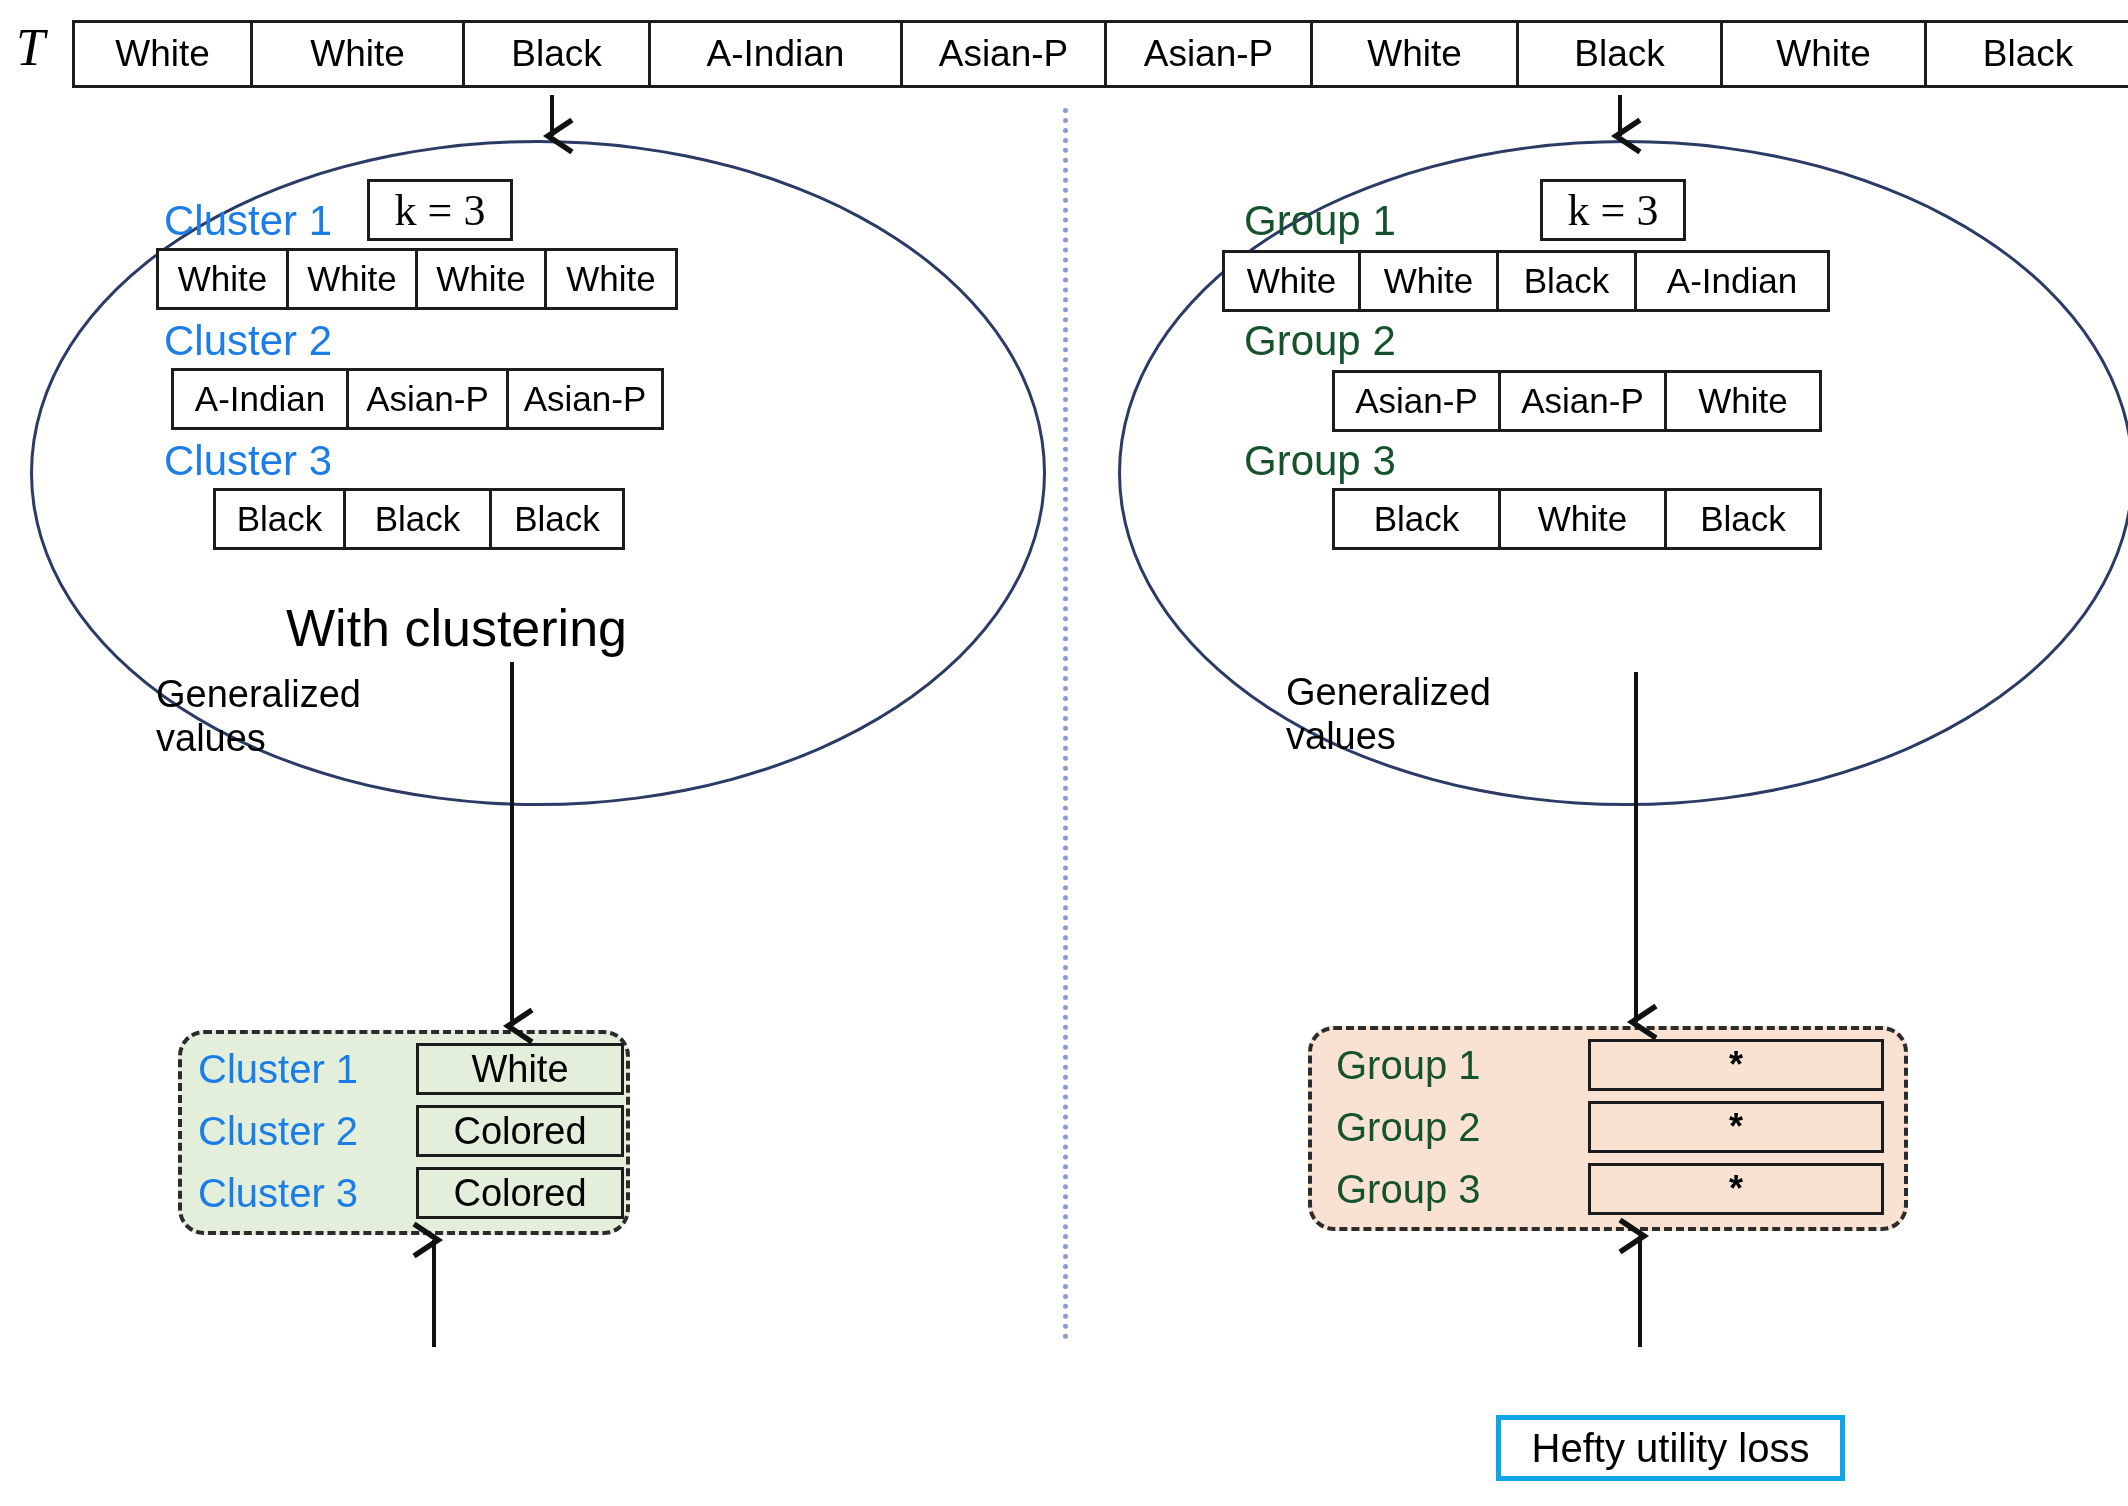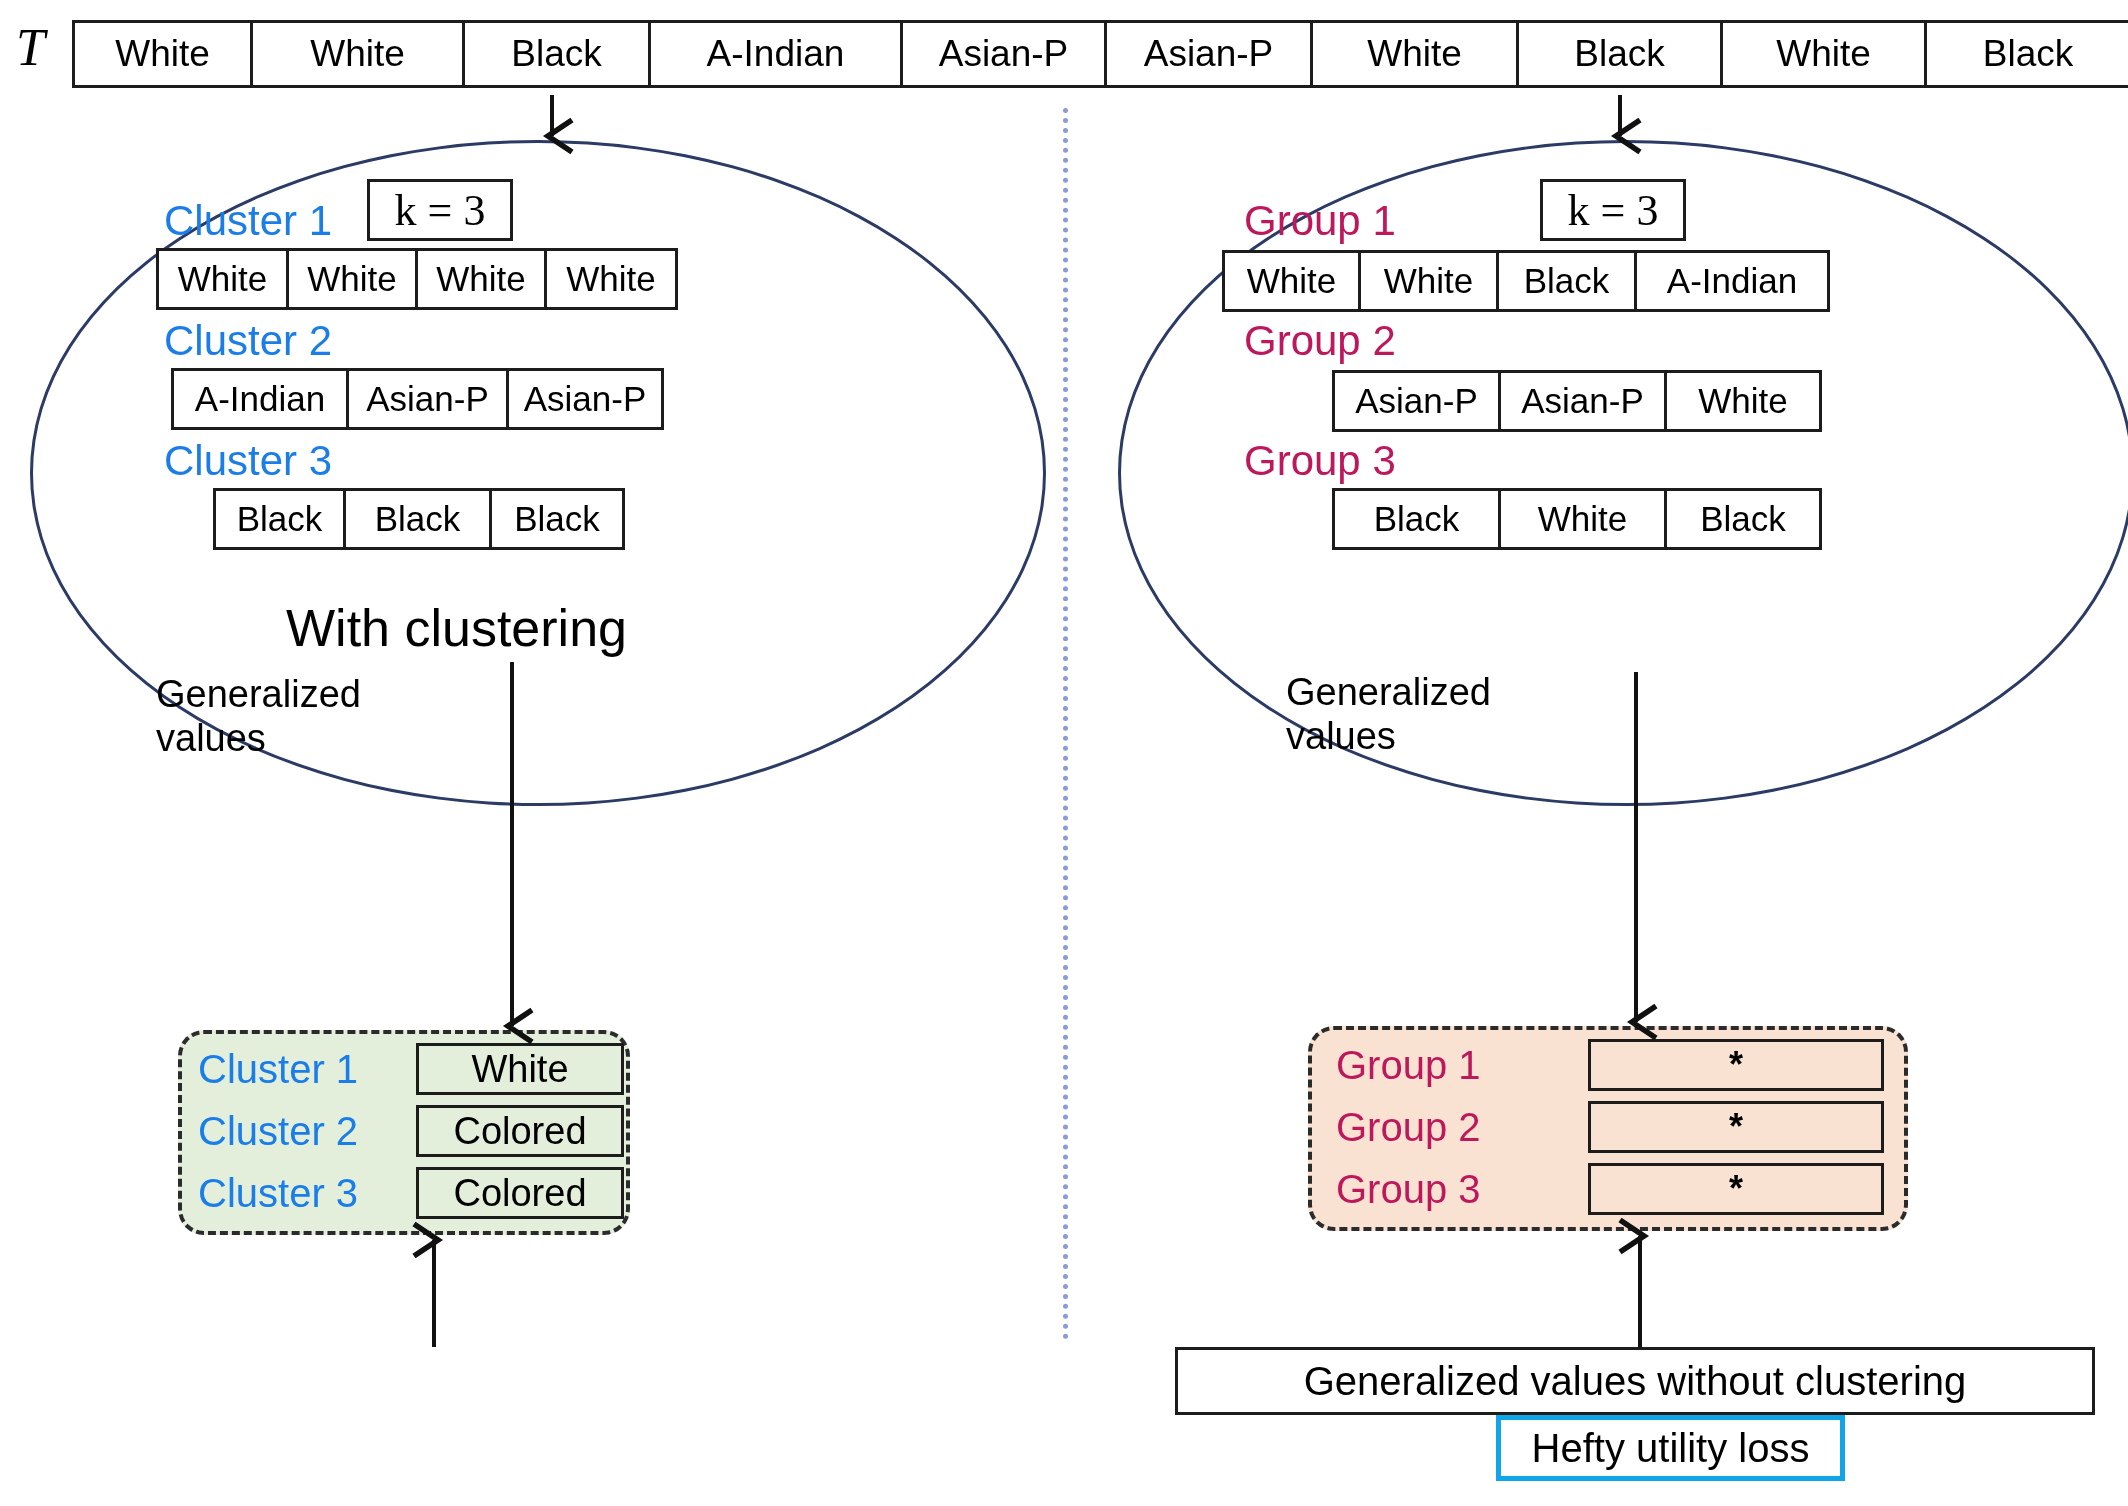--- a/index.html
+++ b/index.html
@@ -80,21 +80,21 @@
   #k-box-left  { left: 367px;  top: 163px; }
   #k-box-right { left: 1118px; top: 163px; }
 
   
   .grp-label {
     font-size: 42px;
     line-height: 46px;
     white-space: nowrap;
   }
   .cluster-color { color: #1a7de8; }
-  .group-color   { color: #be185d; }
+  .group-color   { color: #14532d; }
 
   
   .row-table {
     display: flex;
     border: 3px solid #1c1c1c;
     box-sizing: border-box;
     height: 62px;
     background: #ffffff;
   }
   .row-table .cell {
@@ -293,21 +293,20 @@
     <div class="panel-row">
       <div class="tag group-color" style="width:252px; padding-left:24px;">Group 2</div>
       <div class="val-box" style="width:296px;">*</div>
     </div>
     <div class="panel-row">
       <div class="tag group-color" style="width:252px; padding-left:24px;">Group 3</div>
       <div class="val-box" style="width:296px;">*</div>
     </div>
   </div>
 
-  <div class="abs sum-box" id="sum-right">Generalized values without clustering</div>
   <div class="abs loss-box" id="loss-right">Hefty utility loss</div>
 
   <svg class="abs" id="arrows" viewBox="0 0 2128 1506">
     <defs>
       <marker id="ahead" markerWidth="10" markerHeight="10" refX="5" refY="6" orient="auto" markerUnits="strokeWidth">
         <path d="M1,1 L5,7 L9,1" fill="none" stroke="#111" stroke-width="1.4"></path>
       </marker>
     </defs>
 
     <line x1="552" y1="95" x2="552" y2="136" stroke="#111" stroke-width="4" marker-end="url(#ahead)"></line>

